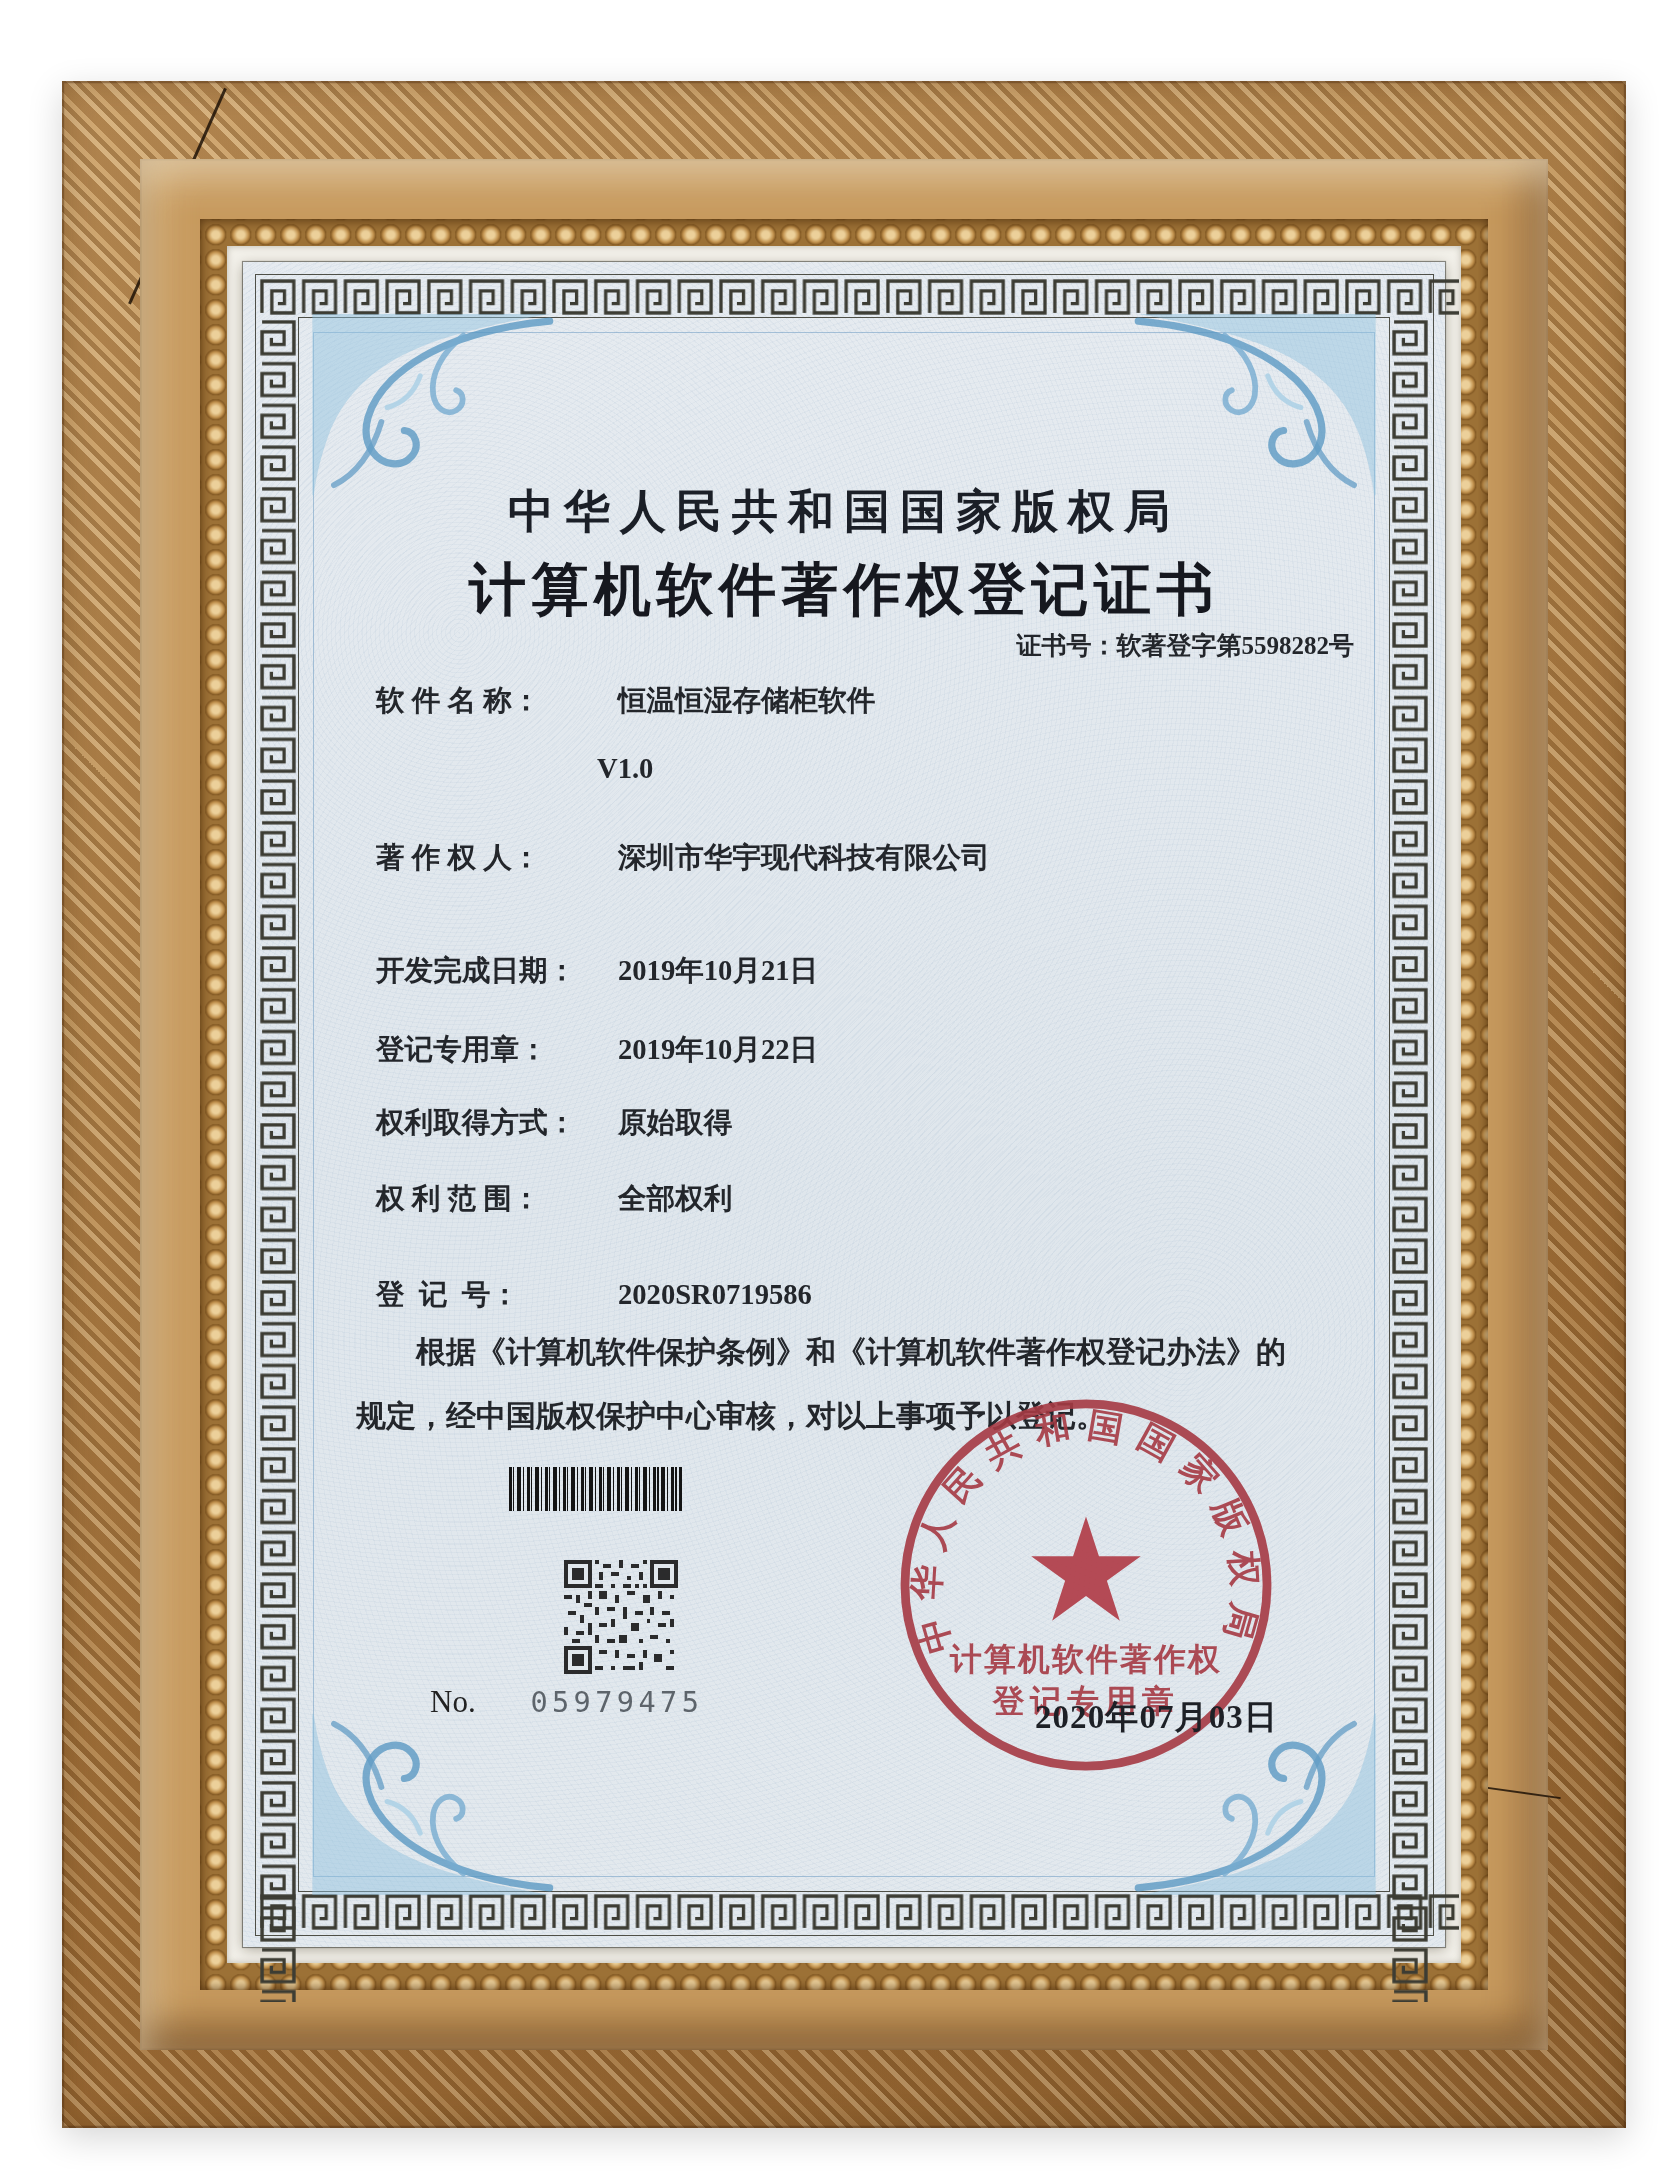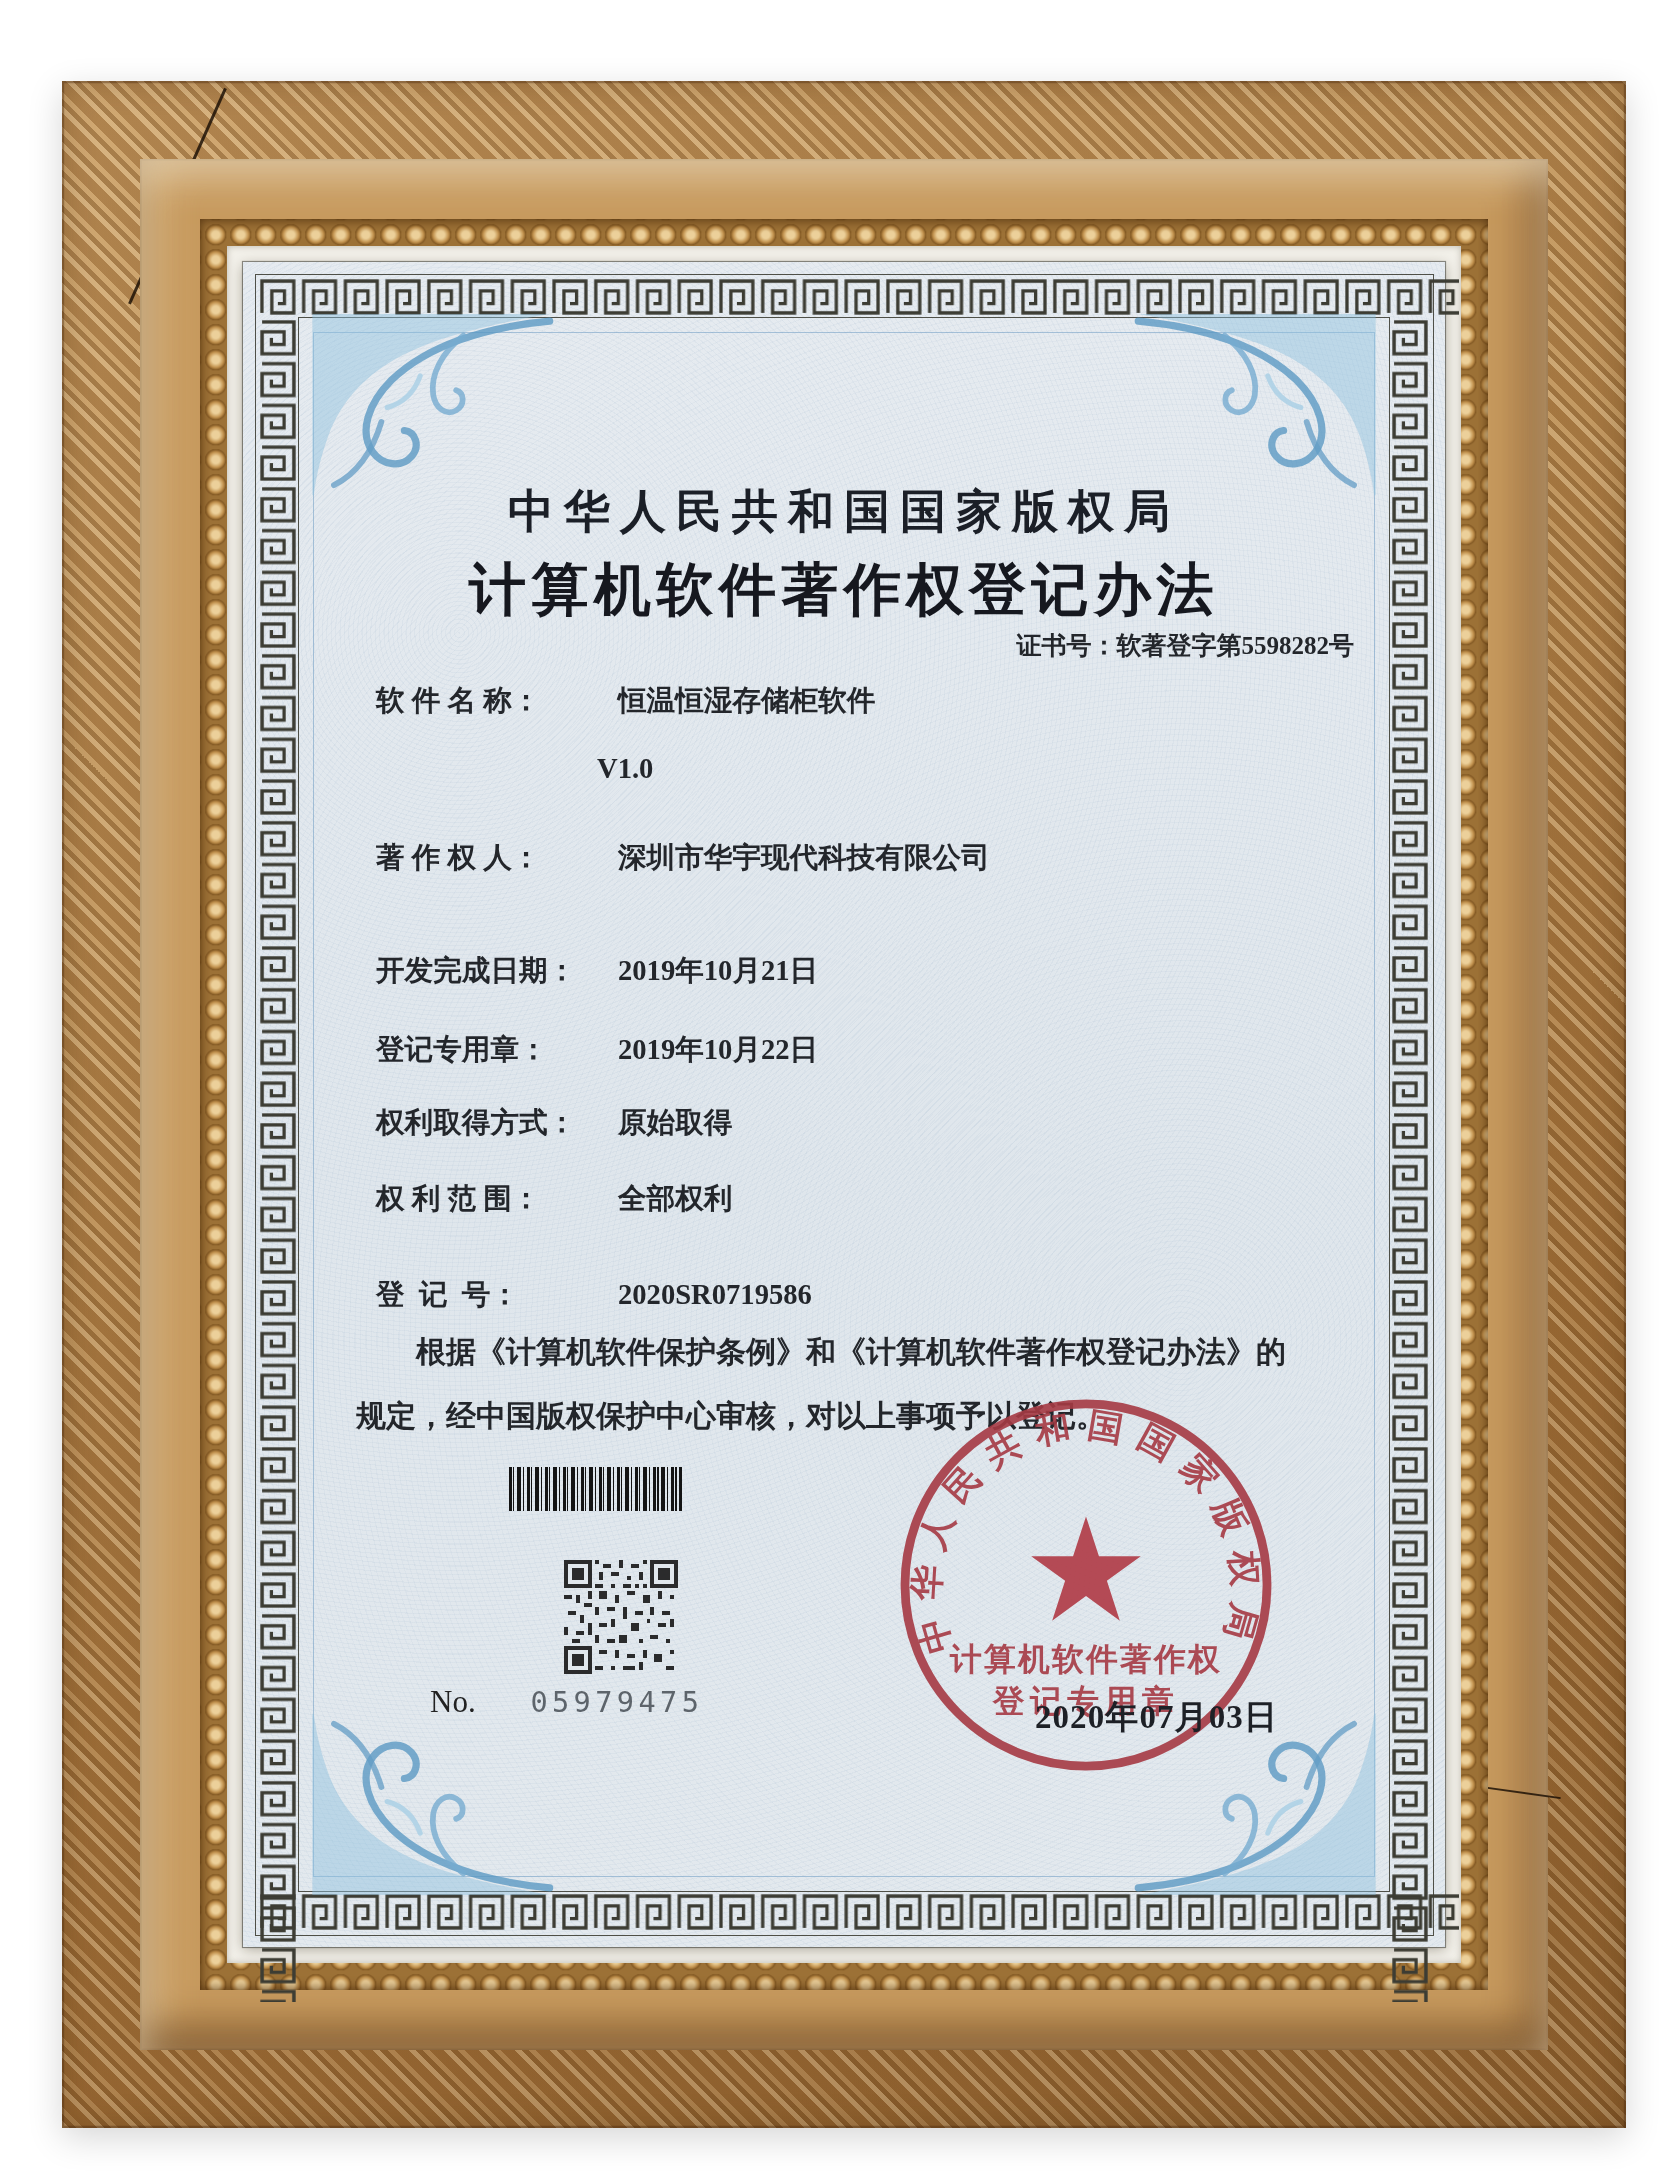--- a/index.html
+++ b/index.html
@@ -143,21 +143,21 @@
       </svg>
       <svg class="orn br" viewBox="0 0 380 260">
         <path d="M0,0 L330,0 C250,14 180,30 128,56 C76,82 40,120 22,170 C14,192 6,220 2,252 L0,252 Z" fill="#8cc0de" opacity=".5"></path>
         <path d="M330,10 C240,18 160,44 110,92 C78,124 64,164 84,192 C98,211 124,214 138,198 C150,184 144,164 128,162" fill="none" stroke="#5796c2" stroke-width="10" stroke-linecap="round" opacity=".85"></path>
         <path d="M210,30 C180,54 164,84 168,112 C171,131 186,142 200,134 C212,127 212,110 200,106" fill="none" stroke="#6aa5cd" stroke-width="8" stroke-linecap="round" opacity=".8"></path>
         <path d="M96,150 C84,190 62,222 30,238" fill="none" stroke="#5796c2" stroke-width="8" stroke-linecap="round" opacity=".75"></path>
         <path d="M150,86 C142,108 126,124 104,130" fill="none" stroke="#a9cfe5" stroke-width="7" stroke-linecap="round" opacity=".9"></path>
       </svg>
 
       <div class="authority">中华人民共和国国家版权局</div>
-      <div class="cert-title">计算机软件著作权登记办法</div>
+      <div class="cert-title">计算机软件著作权登记证书</div>
       <div class="cert-no"><span>证书号：</span><span>软著登字第5598282号</span></div>
 
       <div class="row r1"><span class="label">软 件 名 称：</span><span class="value">恒温恒湿存储柜软件</span></div>
       <div class="v2">V1.0</div>
       <div class="row r2"><span class="label">著 作 权 人：</span><span class="value">深圳市华宇现代科技有限公司</span></div>
       <div class="row r3"><span class="label">开发完成日期：</span><span class="value">2019年10月21日</span></div>
       <div class="row r4"><span class="label">登记专用章：</span><span class="value">2019年10月22日</span></div>
       <div class="row r5"><span class="label">权利取得方式：</span><span class="value">原始取得</span></div>
       <div class="row r6"><span class="label">权 利 范 围：</span><span class="value">全部权利</span></div>
       <div class="row r7"><span class="label">登  记  号：</span><span class="value">2020SR0719586</span></div>

